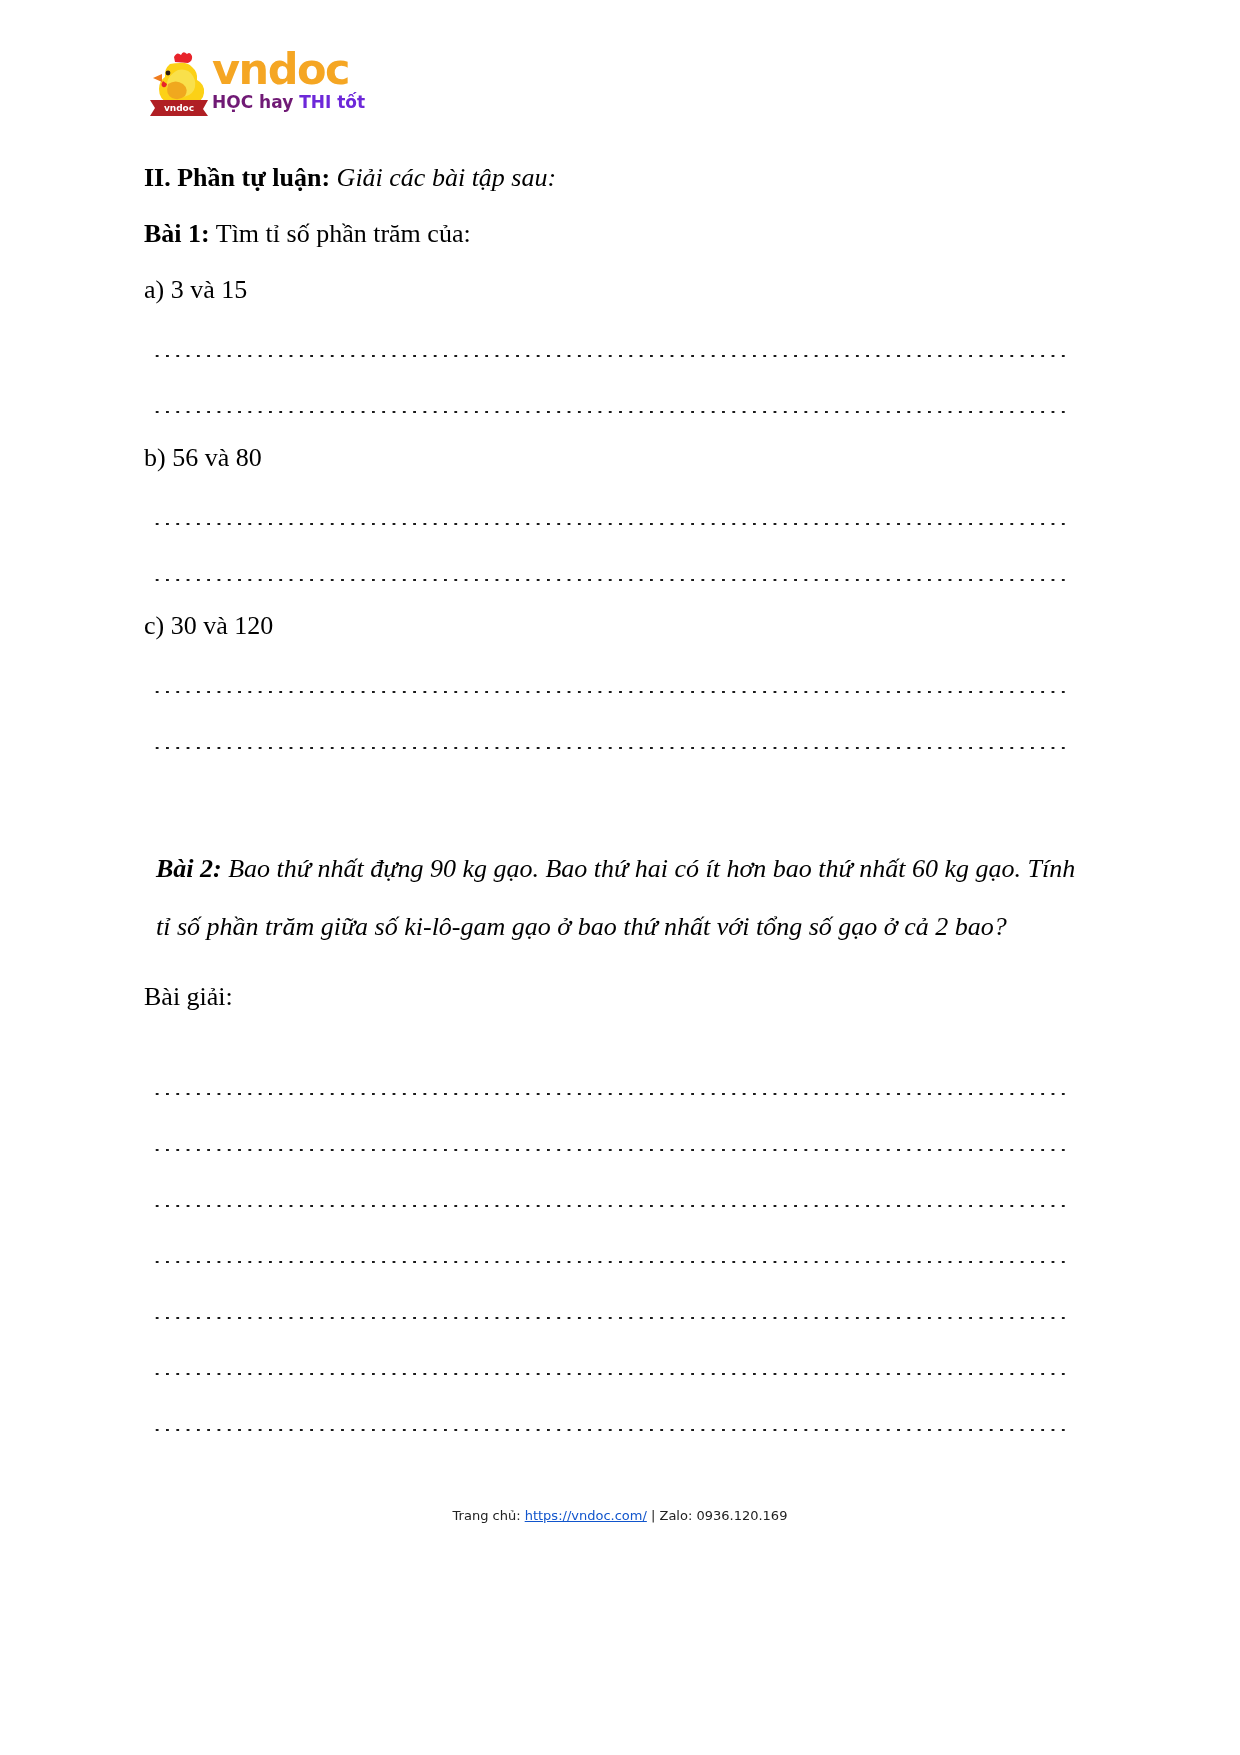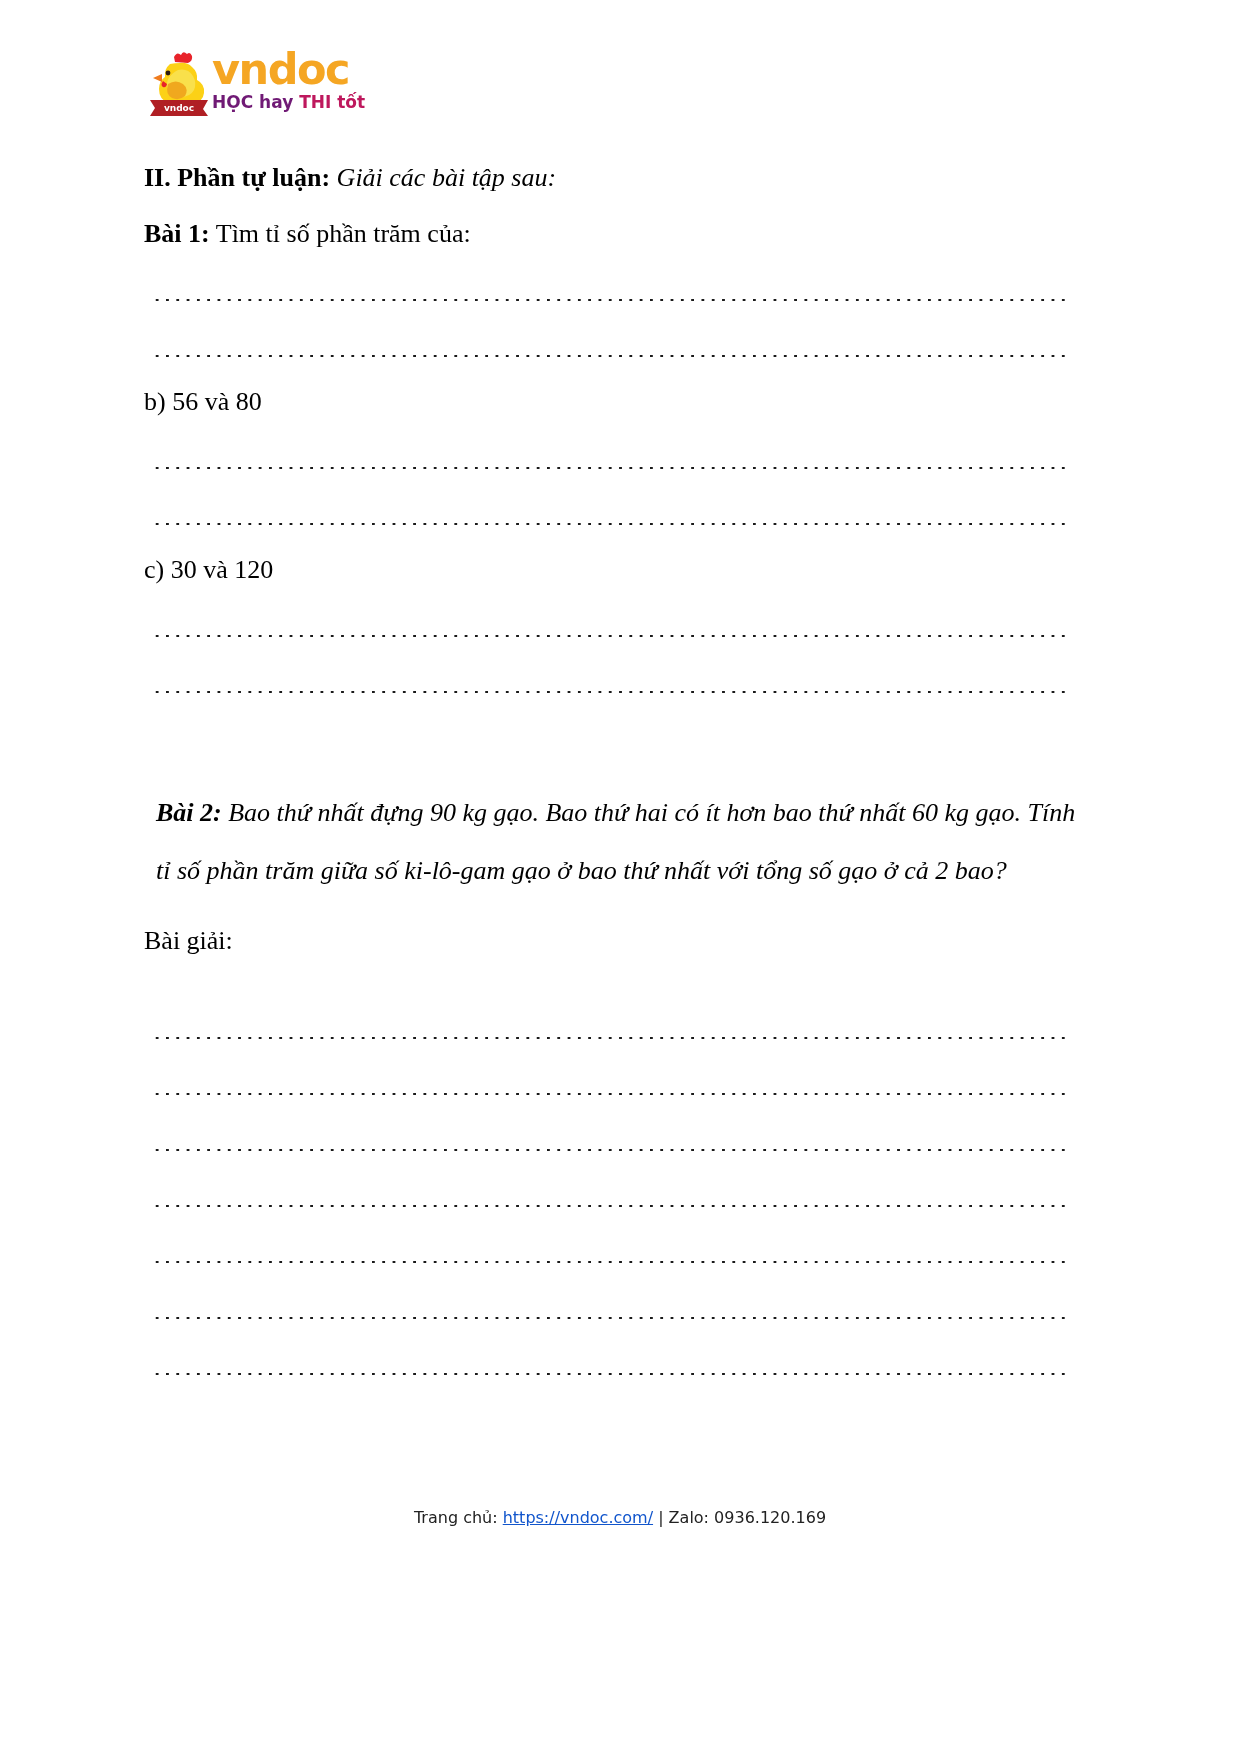--- a/index.html
+++ b/index.html
@@ -54,21 +54,21 @@
   }
   .logo-tag {
     font-family: "DejaVu Sans", sans-serif;
     font-weight: 700;
     font-size: 17px;
     line-height: 19px;
     margin-top: 1px;
     white-space: nowrap;
   }
   .logo-tag .g { color: #701a75; }
-  .logo-tag .r { color: #be185d; }
+  .logo-tag .r { color: #6d28d9; }
 
   
   .content {
     position: absolute;
     left: 144px;
     top: 150px;
     width: 925px;
   }
   .para {
     font-size: 26px;
@@ -123,21 +123,21 @@
   }
 
   
   .footer {
     position: absolute;
     left: 0;
     top: 1508px;
     width: 1240px;
     text-align: center;
     font-family: "DejaVu Sans", "Liberation Sans", sans-serif;
-    font-size: 16px;
+    font-size: 13px;
     color: #222222;
   }
   .footer a.link {
     color: #1155cc;
     text-decoration: underline;
   }
 </style>
 </head>
 <body>
 
@@ -171,20 +171,21 @@
       <div class="logo-tag"><span class="g">HỌC hay </span><span class="r">THI tốt</span></div>
     </div>
   </div>
 
   <div class="content">
 
     <p class="para"><b>II. Phần tự luận:</b><i> Giải các bài tập sau:</i></p>
 
     <p class="para"><b>Bài 1:</b><span> Tìm tỉ số phần trăm của:</span></p>
 
+    <p class="q-line">a) 3 và 15</p>
     <div class="dots"></div>
     <div class="dots"></div>
 
     <p class="q-line">b) 56 và 80</p>
     <div class="dots"></div>
     <div class="dots"></div>
 
     <p class="q-line">c) 30 và 120</p>
     <div class="dots"></div>
     <div class="dots"></div>

